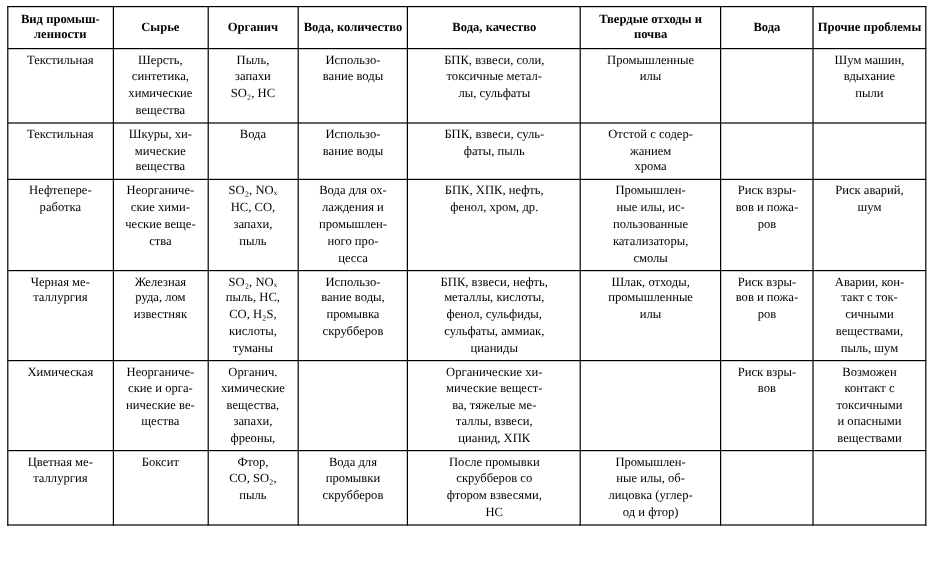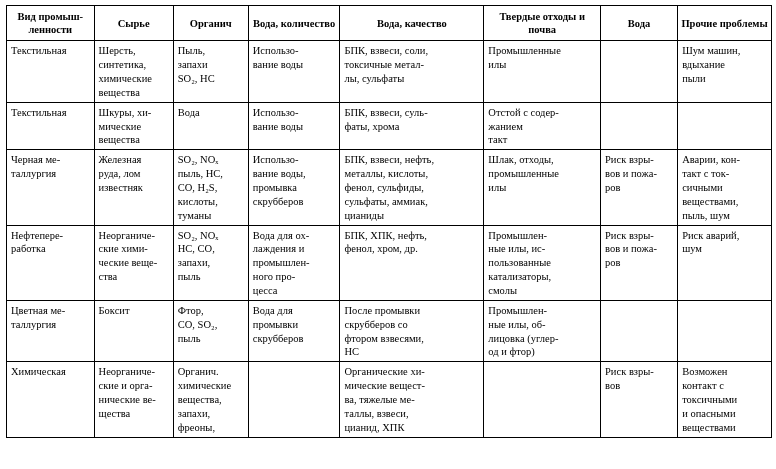--- a/index.html
+++ b/index.html
@@ -26,21 +26,21 @@
     margin: 5px 0 0 6px;
     font-size: 10.5px;
     line-height: 1.32;
   }
   table.data-table th,
   table.data-table td {
     border: 1px solid #000000;
     vertical-align: top;
     padding: 3px 4px 2px 4px;
     font-weight: normal;
-    text-align: left;
+    text-align: center;
   }
   table.data-table thead th {
     text-align: center;
     vertical-align: middle;
     font-weight: bold;
     font-size: 10.5px;
     padding: 4px 2px 4px 2px;
     line-height: 1.25;
   }
   .col0 { width: 84px; }
@@ -139,32 +139,77 @@
           </td>
         <td>
             <span class="cell-text">Вода</span>
           </td>
         <td>
             <span class="cell-text">Использо-
 вание воды</span>
           </td>
         <td>
             <span class="cell-text">БПК, взвеси, суль-
-фаты, хрома</span>
+фаты, пыль</span>
           </td>
         <td>
             <span class="cell-text">Отстой с содер-
 жанием
-такт</span>
-          </td>
-        <td>
-            <span class="cell-text"></span>
-          </td>
-        <td>
-            <span class="cell-text"></span>
+хрома</span>
+          </td>
+        <td>
+            <span class="cell-text"></span>
+          </td>
+        <td>
+            <span class="cell-text"></span>
+          </td>
+      </tr>
+      <tr>
+        <td>
+            <span class="cell-text">Нефтепере-
+работка</span>
+          </td>
+        <td>
+            <span class="cell-text">Неорганиче-
+ские хими-
+ческие веще-
+ства</span>
+          </td>
+        <td>
+            <span class="cell-text">SO₂, NOₓ
+НС, СО,
+запахи,
+пыль</span>
+          </td>
+        <td>
+            <span class="cell-text">Вода для ох-
+лаждения и
+промышлен-
+ного про-
+цесса</span>
+          </td>
+        <td>
+            <span class="cell-text">БПК, ХПК, нефть,
+фенол, хром, др.</span>
+          </td>
+        <td>
+            <span class="cell-text">Промышлен-
+ные илы, ис-
+пользованные
+катализаторы,
+смолы</span>
+          </td>
+        <td>
+            <span class="cell-text">Риск взры-
+вов и пожа-
+ров</span>
+          </td>
+        <td>
+            <span class="cell-text">Риск аварий,
+шум</span>
           </td>
       </tr>
       <tr>
         <td>
             <span class="cell-text">Черная ме-
 таллургия</span>
           </td>
         <td>
             <span class="cell-text">Железная
 руда, лом
@@ -203,102 +248,20 @@
         <td>
             <span class="cell-text">Аварии, кон-
 такт с ток-
 сичными
 веществами,
 пыль, шум</span>
           </td>
       </tr>
       <tr>
         <td>
-            <span class="cell-text">Нефтепере-
-работка</span>
-          </td>
-        <td>
-            <span class="cell-text">Неорганиче-
-ские хими-
-ческие веще-
-ства</span>
-          </td>
-        <td>
-            <span class="cell-text">SO₂, NOₓ
-НС, СО,
-запахи,
-пыль</span>
-          </td>
-        <td>
-            <span class="cell-text">Вода для ох-
-лаждения и
-промышлен-
-ного про-
-цесса</span>
-          </td>
-        <td>
-            <span class="cell-text">БПК, ХПК, нефть,
-фенол, хром, др.</span>
-          </td>
-        <td>
-            <span class="cell-text">Промышлен-
-ные илы, ис-
-пользованные
-катализаторы,
-смолы</span>
-          </td>
-        <td>
-            <span class="cell-text">Риск взры-
-вов и пожа-
-ров</span>
-          </td>
-        <td>
-            <span class="cell-text">Риск аварий,
-шум</span>
-          </td>
-      </tr>
-      <tr>
-        <td>
-            <span class="cell-text">Цветная ме-
-таллургия</span>
-          </td>
-        <td>
-            <span class="cell-text">Боксит</span>
-          </td>
-        <td>
-            <span class="cell-text">Фтор,
-СО, SO₂,
-пыль</span>
-          </td>
-        <td>
-            <span class="cell-text">Вода для
-промывки
-скрубберов</span>
-          </td>
-        <td>
-            <span class="cell-text">После промывки
-скрубберов со
-фтором взвесями,
-НС</span>
-          </td>
-        <td>
-            <span class="cell-text">Промышлен-
-ные илы, об-
-лицовка (углер-
-од и фтор)</span>
-          </td>
-        <td>
-            <span class="cell-text"></span>
-          </td>
-        <td>
-            <span class="cell-text"></span>
-          </td>
-      </tr>
-      <tr>
-        <td>
             <span class="cell-text">Химическая</span>
           </td>
         <td>
             <span class="cell-text">Неорганиче-
 ские и орга-
 нические ве-
 щества</span>
           </td>
         <td>
             <span class="cell-text">Органич.
@@ -325,15 +288,52 @@
 вов</span>
           </td>
         <td>
             <span class="cell-text">Возможен
 контакт с
 токсичными
 и опасными
 веществами</span>
           </td>
       </tr>
+      <tr>
+        <td>
+            <span class="cell-text">Цветная ме-
+таллургия</span>
+          </td>
+        <td>
+            <span class="cell-text">Боксит</span>
+          </td>
+        <td>
+            <span class="cell-text">Фтор,
+СО, SO₂,
+пыль</span>
+          </td>
+        <td>
+            <span class="cell-text">Вода для
+промывки
+скрубберов</span>
+          </td>
+        <td>
+            <span class="cell-text">После промывки
+скрубберов со
+фтором взвесями,
+НС</span>
+          </td>
+        <td>
+            <span class="cell-text">Промышлен-
+ные илы, об-
+лицовка (углер-
+од и фтор)</span>
+          </td>
+        <td>
+            <span class="cell-text"></span>
+          </td>
+        <td>
+            <span class="cell-text"></span>
+          </td>
+      </tr>
     </tbody>
   </table>
 </div>
 
 </body></html>

